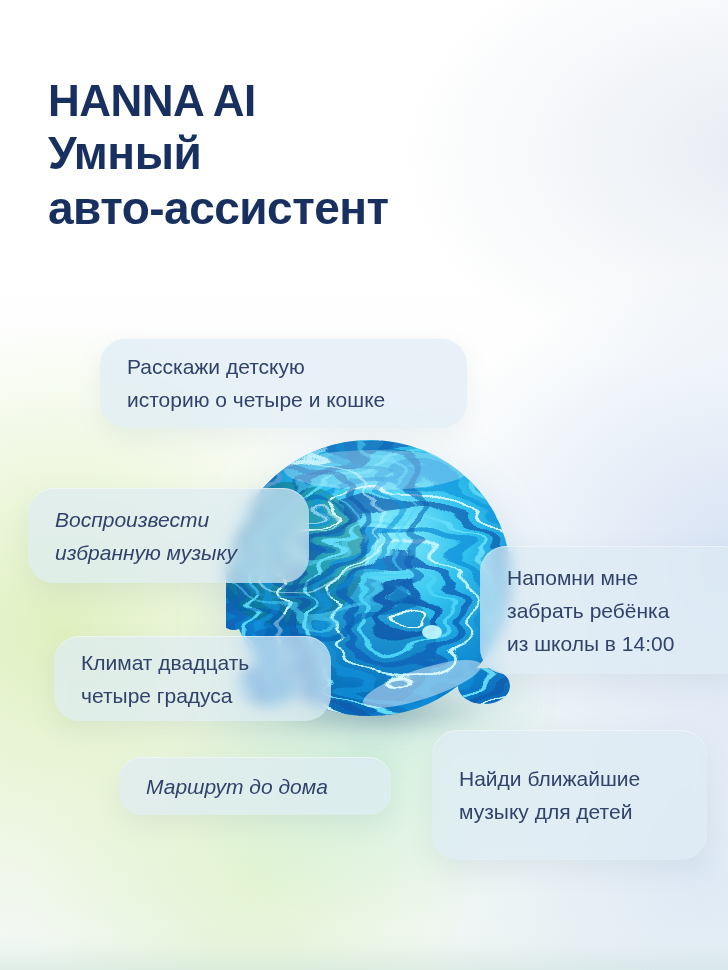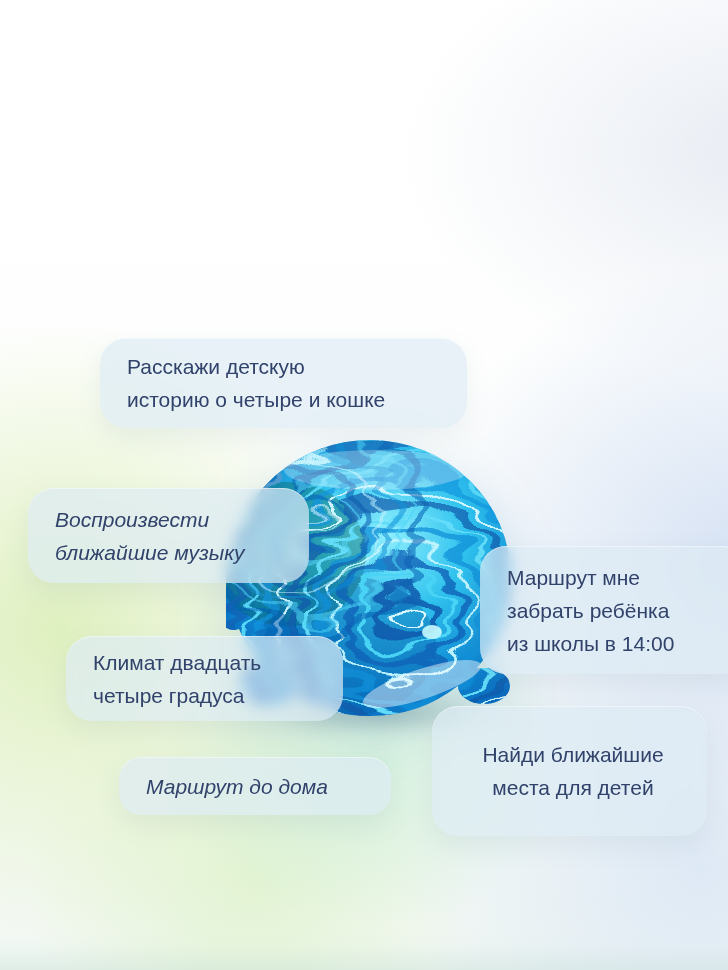--- a/index.html
+++ b/index.html
@@ -30,31 +30,36 @@
     box-shadow:0 10px 26px rgba(96,130,150,.10), inset 0 1px 0 rgba(255,255,255,.45);
     display:flex;flex-direction:column;justify-content:center;
     padding:0 20px 0 27px;color:var(--bubble-text,#31426b);
     font-size:21px;line-height:33px;font-weight:500;
   }
   .bubble span{white-space:nowrap;}
   .b-story  {left:100px;top:338px;width:320px;height:90px;}
   .b-screen {left:452px;top:401px;width:208px;height:58px;border-radius:22px;}
   .b-music  {left:28px; top:488px;width:234px;height:95px;font-style:italic;}
   .b-remind {left:480px;top:546px;width:221px;height:128px;}
-  .b-climate{left:54px; top:636px;width:230px;height:85px;margin-left:12px;}
+  .b-climate{left:54px; top:636px;width:230px;height:85px;}
   .b-route  {left:119px;top:757px;width:225px;height:58px;border-radius:22px;font-style:italic;}
-  .b-places {left:432px;top:706px;width:228px;height:130px;text-align:center;}
+  .b-places {left:432px;top:730px;width:228px;height:130px;}
   .bottom-band{position:absolute;left:0;top:946px;width:728px;height:24px;z-index:0;
     background:linear-gradient(180deg, rgba(186,216,206,0), rgba(186,216,206,.22));}
 </style>
 </head>
 <body>
 
 <div class="stage">
 
+  <header class="title">
+    <div class="brand">HANNA AI</div>
+    <div class="sub">Умный</div>
+    <div class="sub">авто-ассистент</div>
+  </header>
 
   <div class="orb-shadow"></div>
 
   <svg class="orb" width="290" height="290" viewBox="0 0 290 290" aria-hidden="true">
     <defs>
       <radialGradient id="gOrb" cx="0.56" cy="0.34" r="0.85">
         <stop offset="0" stop-color="#8deefd"></stop>
         <stop offset="0.32" stop-color="#30c2ee"></stop>
         <stop offset="0.62" stop-color="#0e87d2"></stop>
         <stop offset="0.88" stop-color="#0a5fb4"></stop>
@@ -109,37 +114,37 @@
   </svg>
 
   <div class="bubble b-story">
     <span>Расскажи детскую</span>
     <span>историю о четыре и кошке</span>
   </div>
 
 
   <div class="bubble b-music">
     <span>Воспроизвести</span>
-    <span>ближайшие музыку</span>
+    <span>избранную музыку</span>
   </div>
 
   <div class="bubble b-remind">
-    <span>Маршрут мне</span>
+    <span>Напомни мне</span>
     <span>забрать ребёнка</span>
     <span>из школы в 14:00</span>
   </div>
 
   <div class="bubble b-climate">
     <span>Климат двадцать</span>
     <span>четыре градуса</span>
   </div>
 
   <div class="bubble b-route">
     <span>Маршрут до дома</span>
   </div>
 
   <div class="bubble b-places">
     <span>Найди ближайшие</span>
-    <span>места для детей</span>
+    <span>музыку для детей</span>
   </div>
 
   <div class="bottom-band"></div>
 </div>
 
 </body></html>

